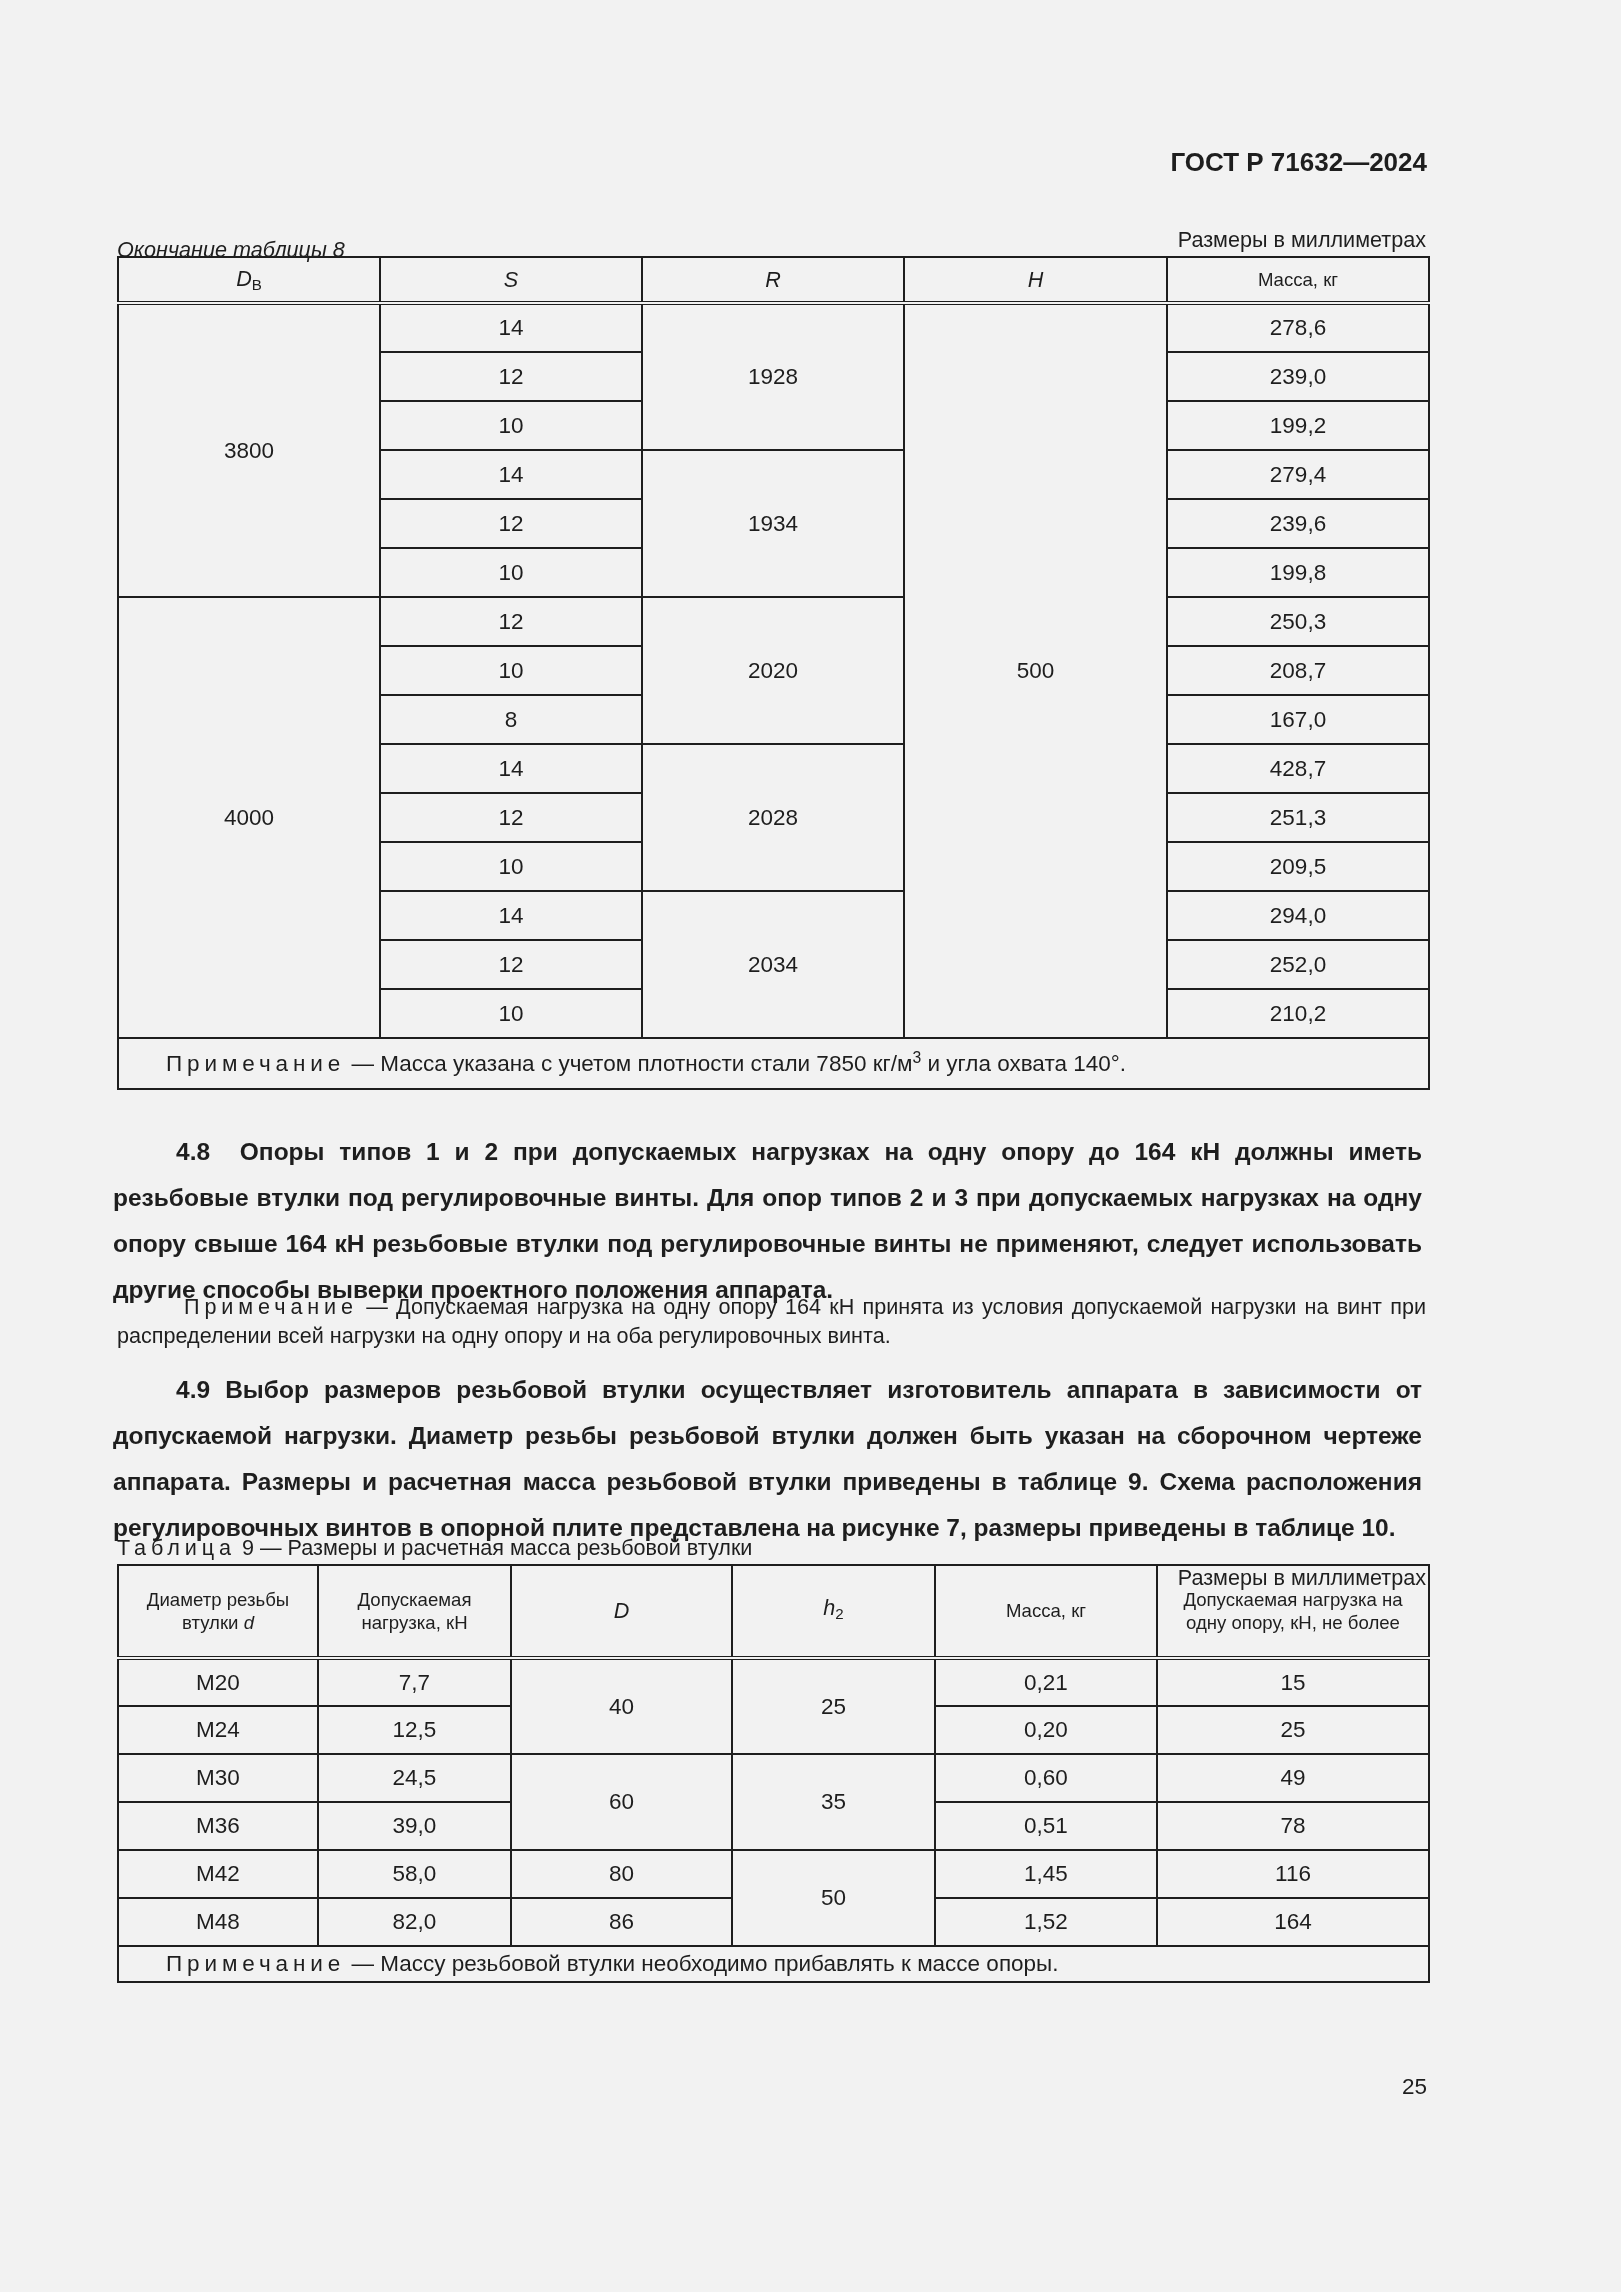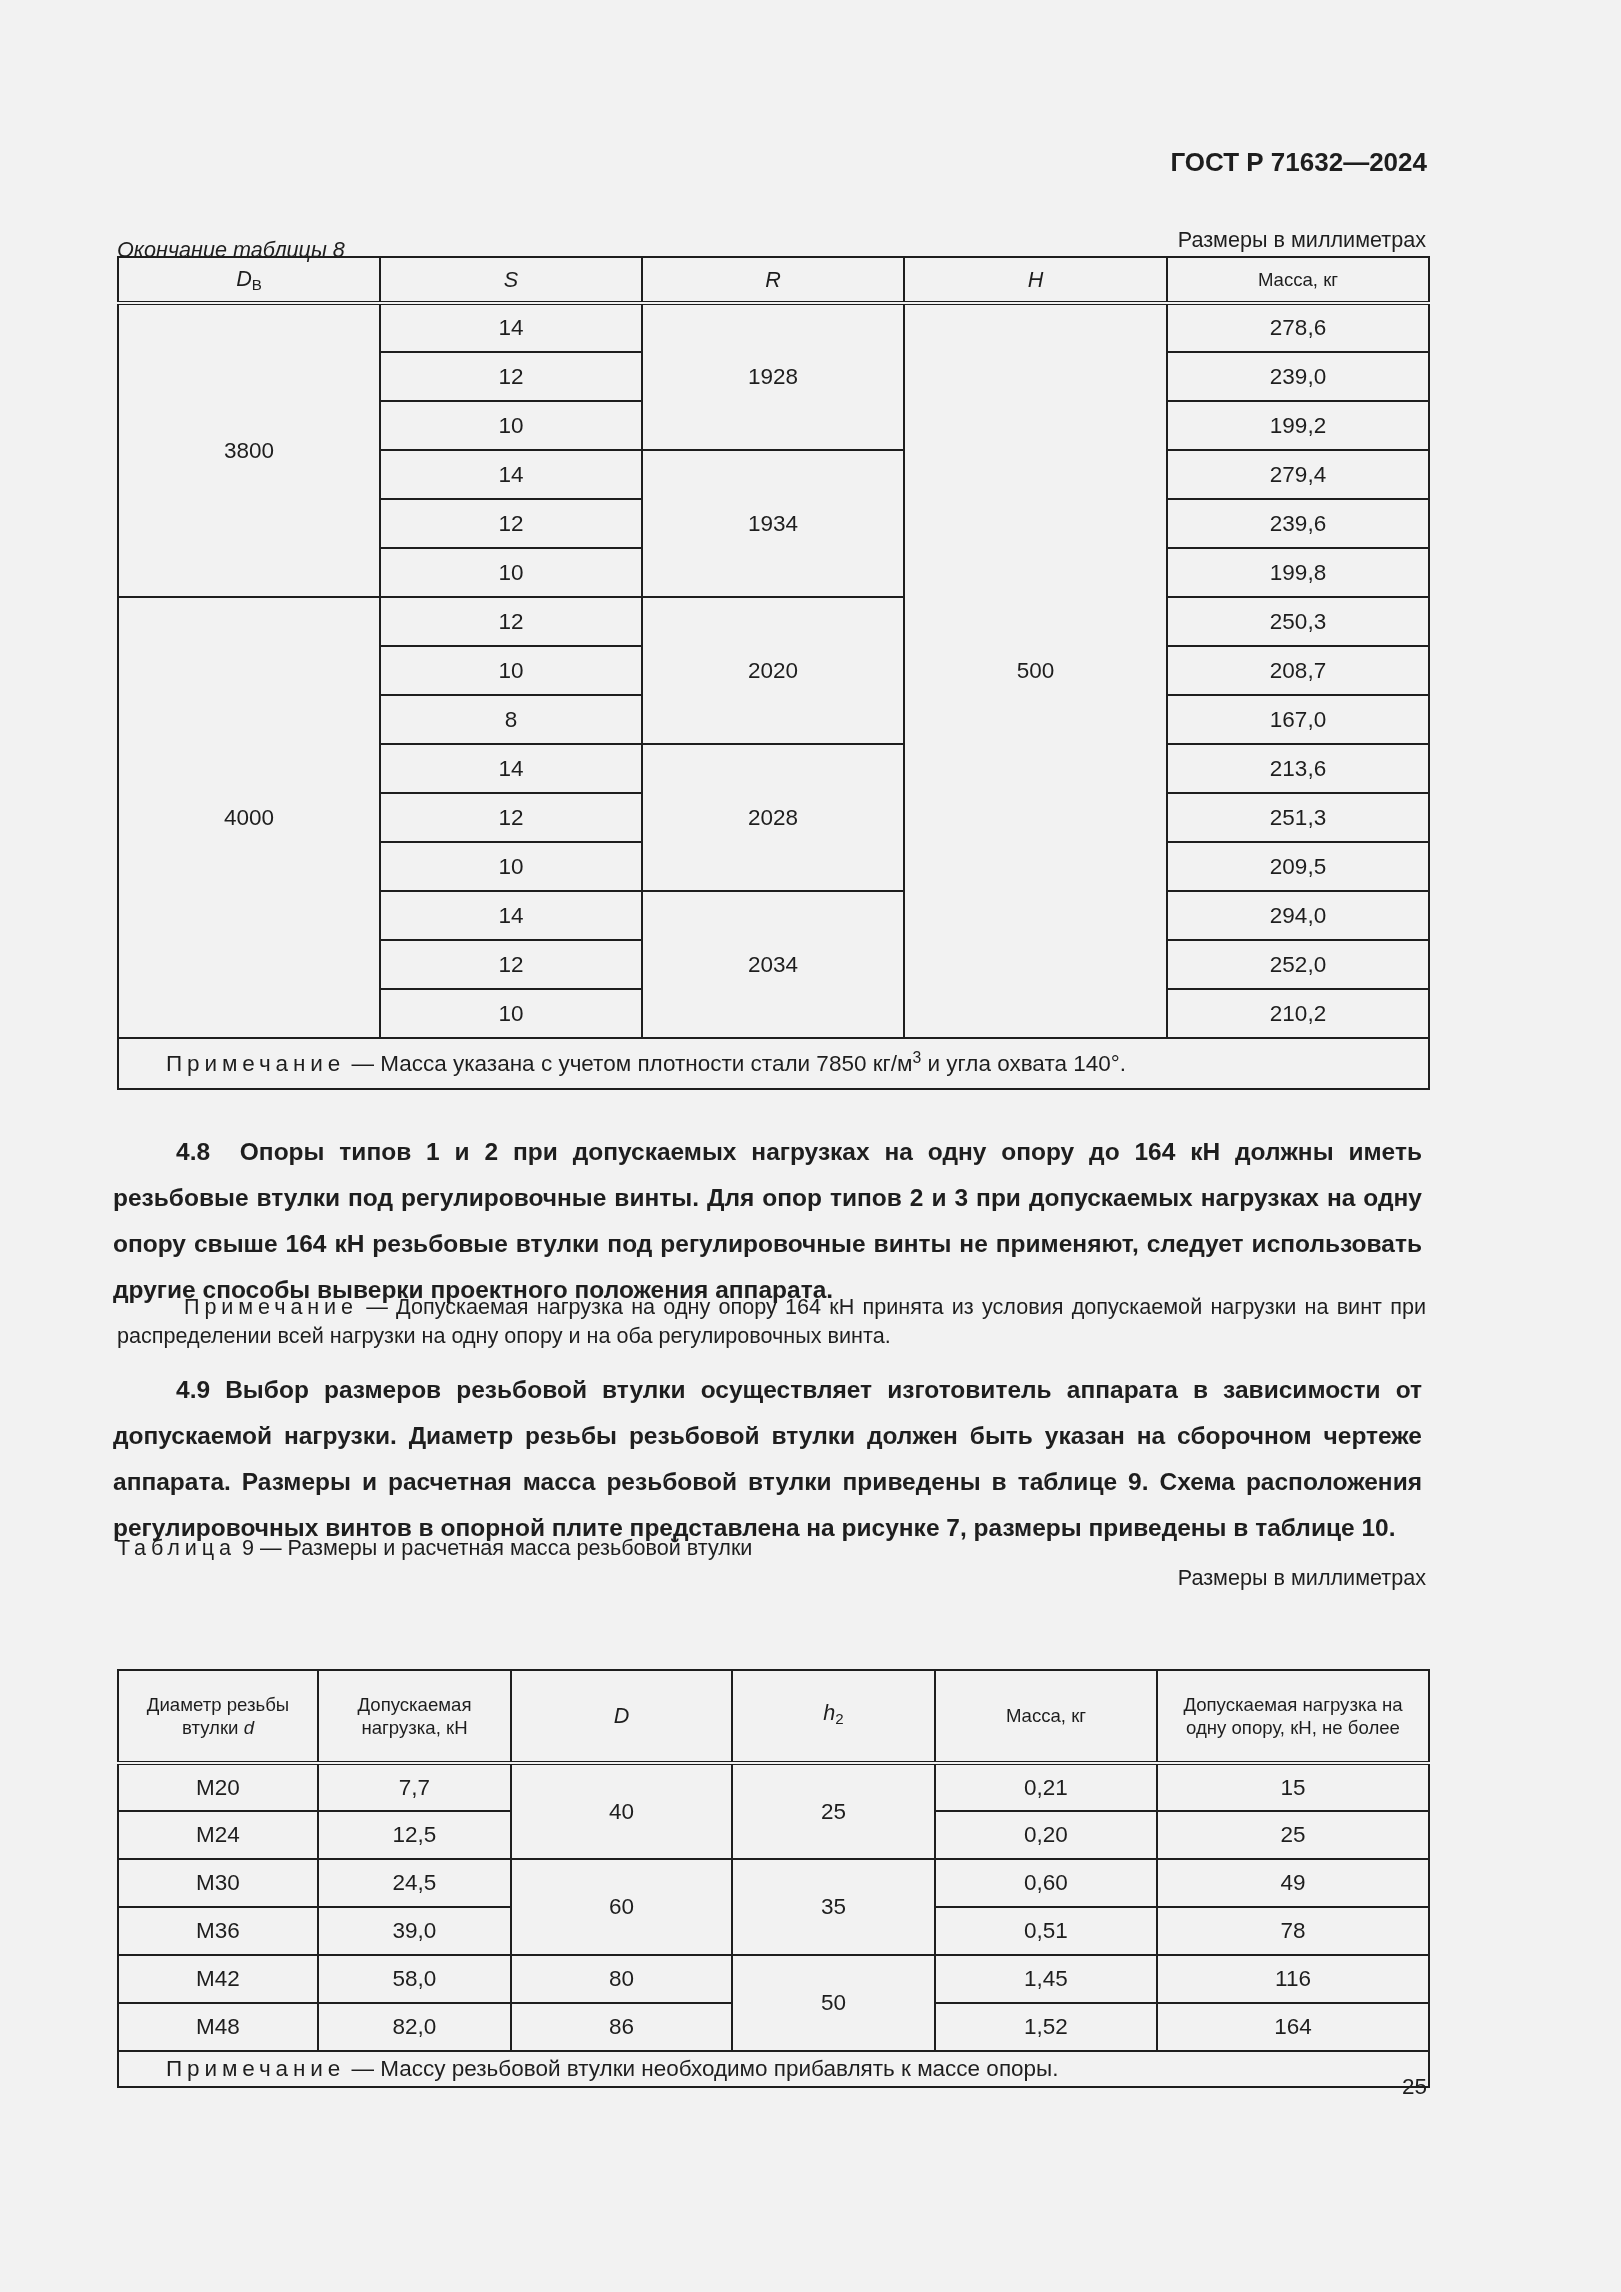--- a/index.html
+++ b/index.html
@@ -92,21 +92,21 @@
         <td>10</td>
         <td>208,7</td>
       </tr>
     <tr>
         <td>8</td>
         <td>167,0</td>
       </tr>
     <tr>
       <td>14</td>
       <td rowspan="3">2028</td>
-      <td>213,6</td>
+      <td>428,7</td>
     </tr>
     <tr>
         <td>12</td>
         <td>251,3</td>
       </tr>
     <tr>
         <td>10</td>
         <td>209,5</td>
       </tr>
     <tr>
@@ -129,21 +129,21 @@
 </table>
 
 <div class="para" style="top:1129px;"><span class="ind"></span><span>4.8</span>&nbsp; <span>Опоры типов 1 и 2 при допускаемых нагрузках на одну опору до 164 кН должны иметь резьбовые втулки под регулировочные винты. Для опор типов 2 и 3 при допускаемых нагрузках на одну опору свыше 164 кН резьбовые втулки под регулировочные винты не применяют, следует использовать другие способы выверки проектного положения аппарата.</span></div>
 <div class="note-para" style="top:1292px;"><span class="ind" style="display:inline-block;width:67px;"></span><span class="spaced">Примечание</span><span> — Допускаемая нагрузка на одну опору 164 кН принята из условия допускаемой нагрузки на винт при распределении всей нагрузки на одну опору и на оба регулировочных винта.</span></div>
 
 <div class="para" style="top:1367px;"><span class="ind"></span><span>4.9</span> <span>Выбор размеров резьбовой втулки осуществляет изготовитель аппарата в зависимости от допускаемой нагрузки. Диаметр резьбы резьбовой втулки должен быть указан на сборочном чертеже аппарата. Размеры и расчетная масса резьбовой втулки приведены в таблице 9. Схема расположения регулировочных винтов в опорной плите представлена на рисунке 7, размеры приведены в таблице 10.</span></div>
 
 <div class="abs caption" style="left:117px; top:1535px;"><span class="spaced">Таблица</span><span> 9 — Размеры и расчетная масса резьбовой втулки</span></div>
 <div class="abs caption" style="right:195px; top:1565px;">Размеры в миллиметрах</div>
 
-<table class="t t9" style="left:117px; top:1669px; width:1309px;padding-left:24px;">
+<table class="t t9" style="left:117px; top:1564px; width:1309px;padding-left:24px;">
   <colgroup>
       <col style="width:200px">
       <col style="width:193px">
       <col style="width:221px">
       <col style="width:203px">
       <col style="width:222px">
       <col style="width:272px">
     </colgroup>
   <thead>
     <tr>

